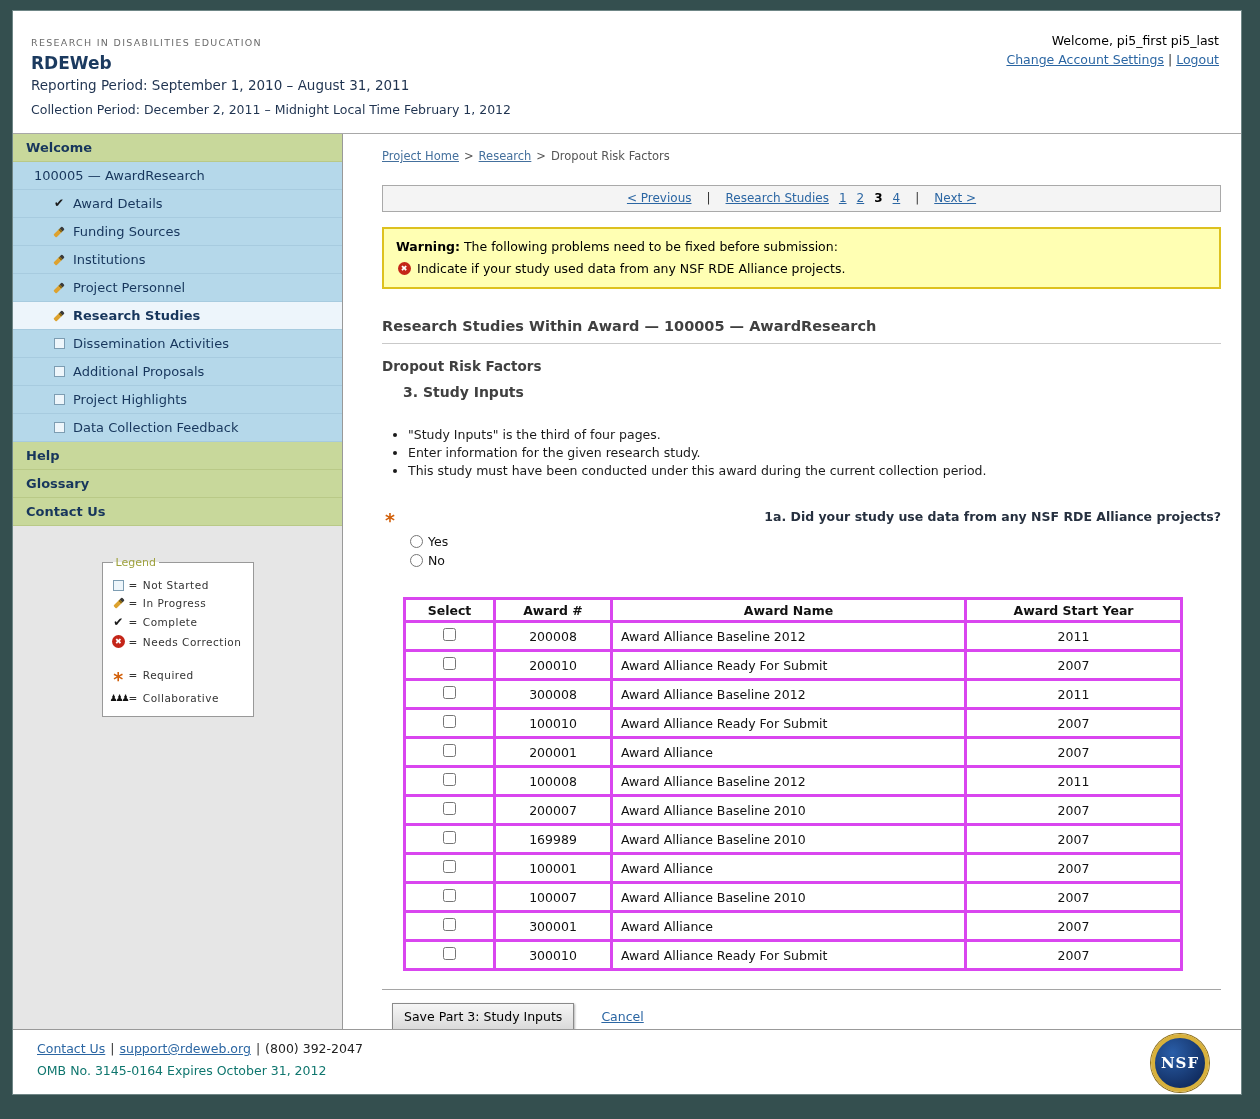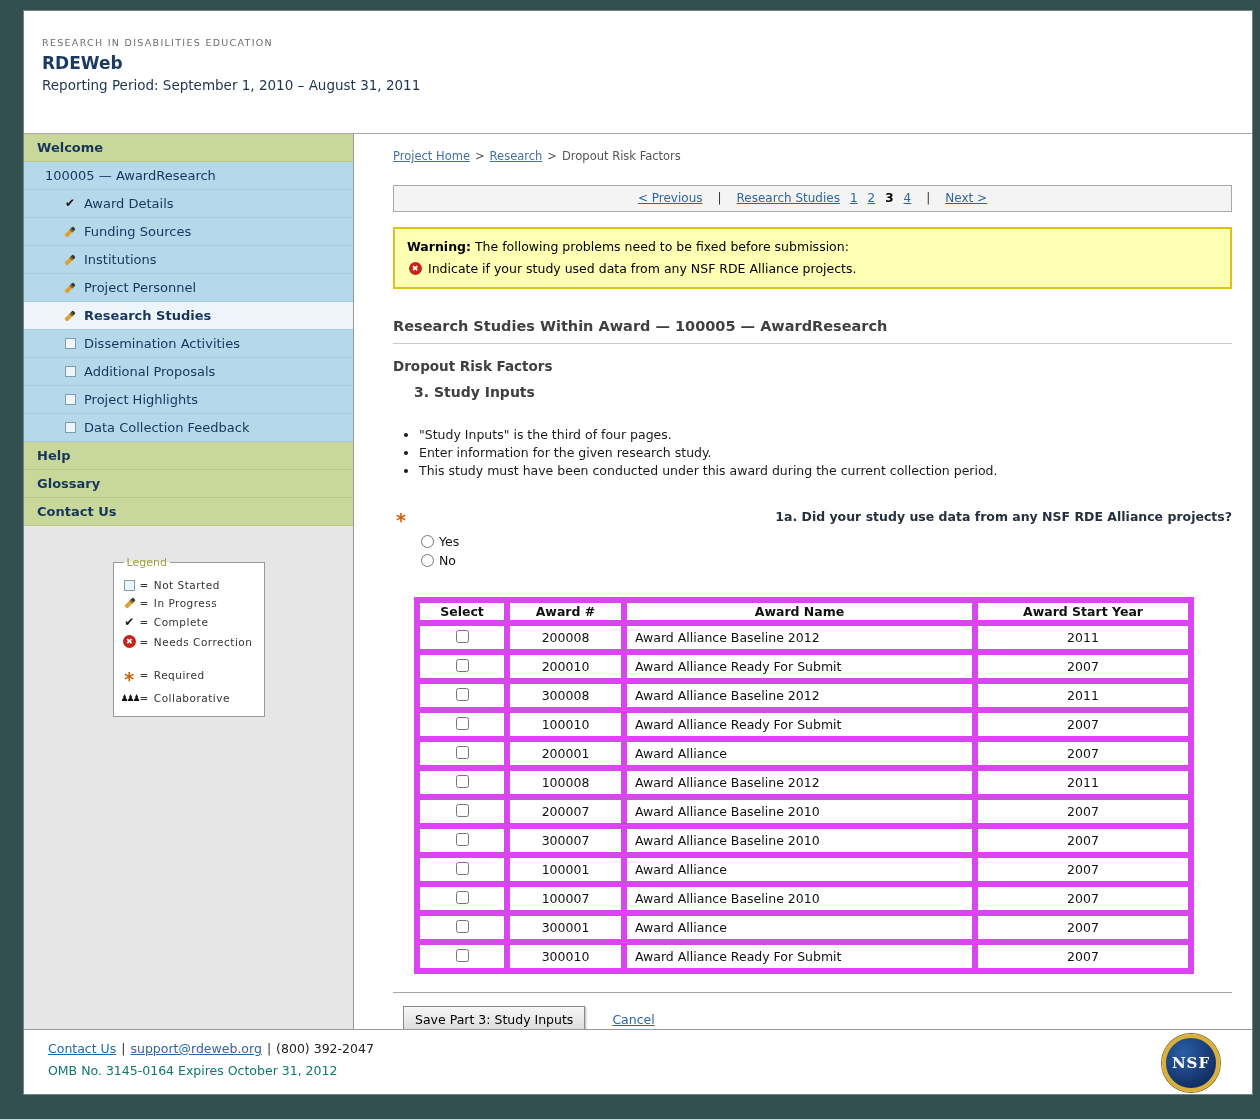--- a/index.html
+++ b/index.html
@@ -4,21 +4,21 @@
 <style>
   * { margin:0; padding:0; box-sizing:border-box; }
   html,body { width:1260px; height:1119px; }
   body {
     position:relative;
     background:#344f4f;
     font-family:"DejaVu Sans","Liberation Sans",sans-serif;
     color:#222;
   }
   .page {
-    position:absolute; top:10px; left:23px;
+    position:absolute; top:10px; left:12px;
     width:1230px; height:1085px;
     background:#fff; border:1px solid #6f8686;
     display:flex; flex-direction:column; overflow:hidden;
   }
 
   
   .header { position:relative; flex:0 0 123px; border-bottom:1px solid #a8a8a8; background:#fff; }
   .header-left { padding:26px 0 0 18px; }
   .org-name { font-size:9.5px; letter-spacing:1.3px; color:#6c6c6c; margin-bottom:5px; }
   .app-name { font-size:17px; font-weight:bold; color:#1b3a5f; margin-bottom:4px; }
@@ -92,21 +92,21 @@
   .bullets li { margin-bottom:3px; }
 
   .question { margin-top:27px; font-size:12.5px; display:flex; align-items:center;justify-content:space-between; }
   .question .icon { margin-right:3px; }
   .question-text { font-weight:bold; color:#26303f; }
   .radio-group { margin-left:28px; margin-top:5px; }
   .radio-option { display:flex; align-items:center; font-size:12.5px; height:19px; cursor:pointer; color:#111; }
   .radio-option input { margin-right:5px; }
 
   .award-table { margin-top:27px; margin-left:21px; border-collapse:collapse; width:780px; font-size:12.5px; background:#fff; }
-  .award-table th, .award-table td { border:6px solid #d946ef; }
+  .award-table th, .award-table td { border:3px solid #d946ef; }
   .award-table th { height:23px; font-weight:bold; text-align:center; color:#111; }
   .award-table td { height:29px; color:#111; }
   .col-select { width:90px; }
   .col-num { width:117px; }
   .col-year { width:216px; }
   .cell-select, .cell-num, .cell-year { text-align:center; }
   .cell-name { padding-left:8px; text-align:left; }
 
   .bottom-rule { margin-top:18px; border:none; border-top:1px solid #a5a5a5; height:0; }
   .actions { margin-top:13px; margin-left:10px; display:flex; align-items:center; }
@@ -135,20 +135,27 @@
 </head>
 <body>
 
 <div class="page">
 
   <div class="header">
     <div class="header-left">
       <div class="org-name">RESEARCH IN DISABILITIES EDUCATION</div>
       <div class="app-name">RDEWeb</div>
       <div class="reporting-period">Reporting Period: September 1, 2010 – August 31, 2011</div>
+      <div class="collection-period">Collection Period: December 2, 2011 – Midnight Local Time February 1, 2012</div>
+    </div>
+    <div class="header-right">
+      <div class="welcome-user">Welcome, pi5_first pi5_last</div>
+      <div class="account-links">
+        <a href="#" class="link">Change Account Settings</a><span class="sep">|</span><a href="#" class="link">Logout</a>
+      </div>
     </div>
   </div>
 
   <div class="content">
 
     <div class="sidebar">
       <div class="nav-item green">Welcome</div>
       <div class="nav-item blue award">100005 — AwardResearch</div>
 
         <div class="nav-item blue sub">
@@ -348,21 +355,21 @@
 
             <tr>
               <td class="cell-select"><input type="checkbox" style=""></td>
               <td class="cell-num">200007</td>
               <td class="cell-name">Award Alliance Baseline 2010</td>
               <td class="cell-year">2007</td>
             </tr>
 
             <tr>
               <td class="cell-select"><input type="checkbox" style=""></td>
-              <td class="cell-num">300007</td>
+              <td class="cell-num">169989</td>
               <td class="cell-name">Award Alliance Baseline 2010</td>
               <td class="cell-year">2007</td>
             </tr>
 
             <tr>
               <td class="cell-select"><input type="checkbox" style=""></td>
               <td class="cell-num">100001</td>
               <td class="cell-name">Award Alliance</td>
               <td class="cell-year">2007</td>
             </tr>

